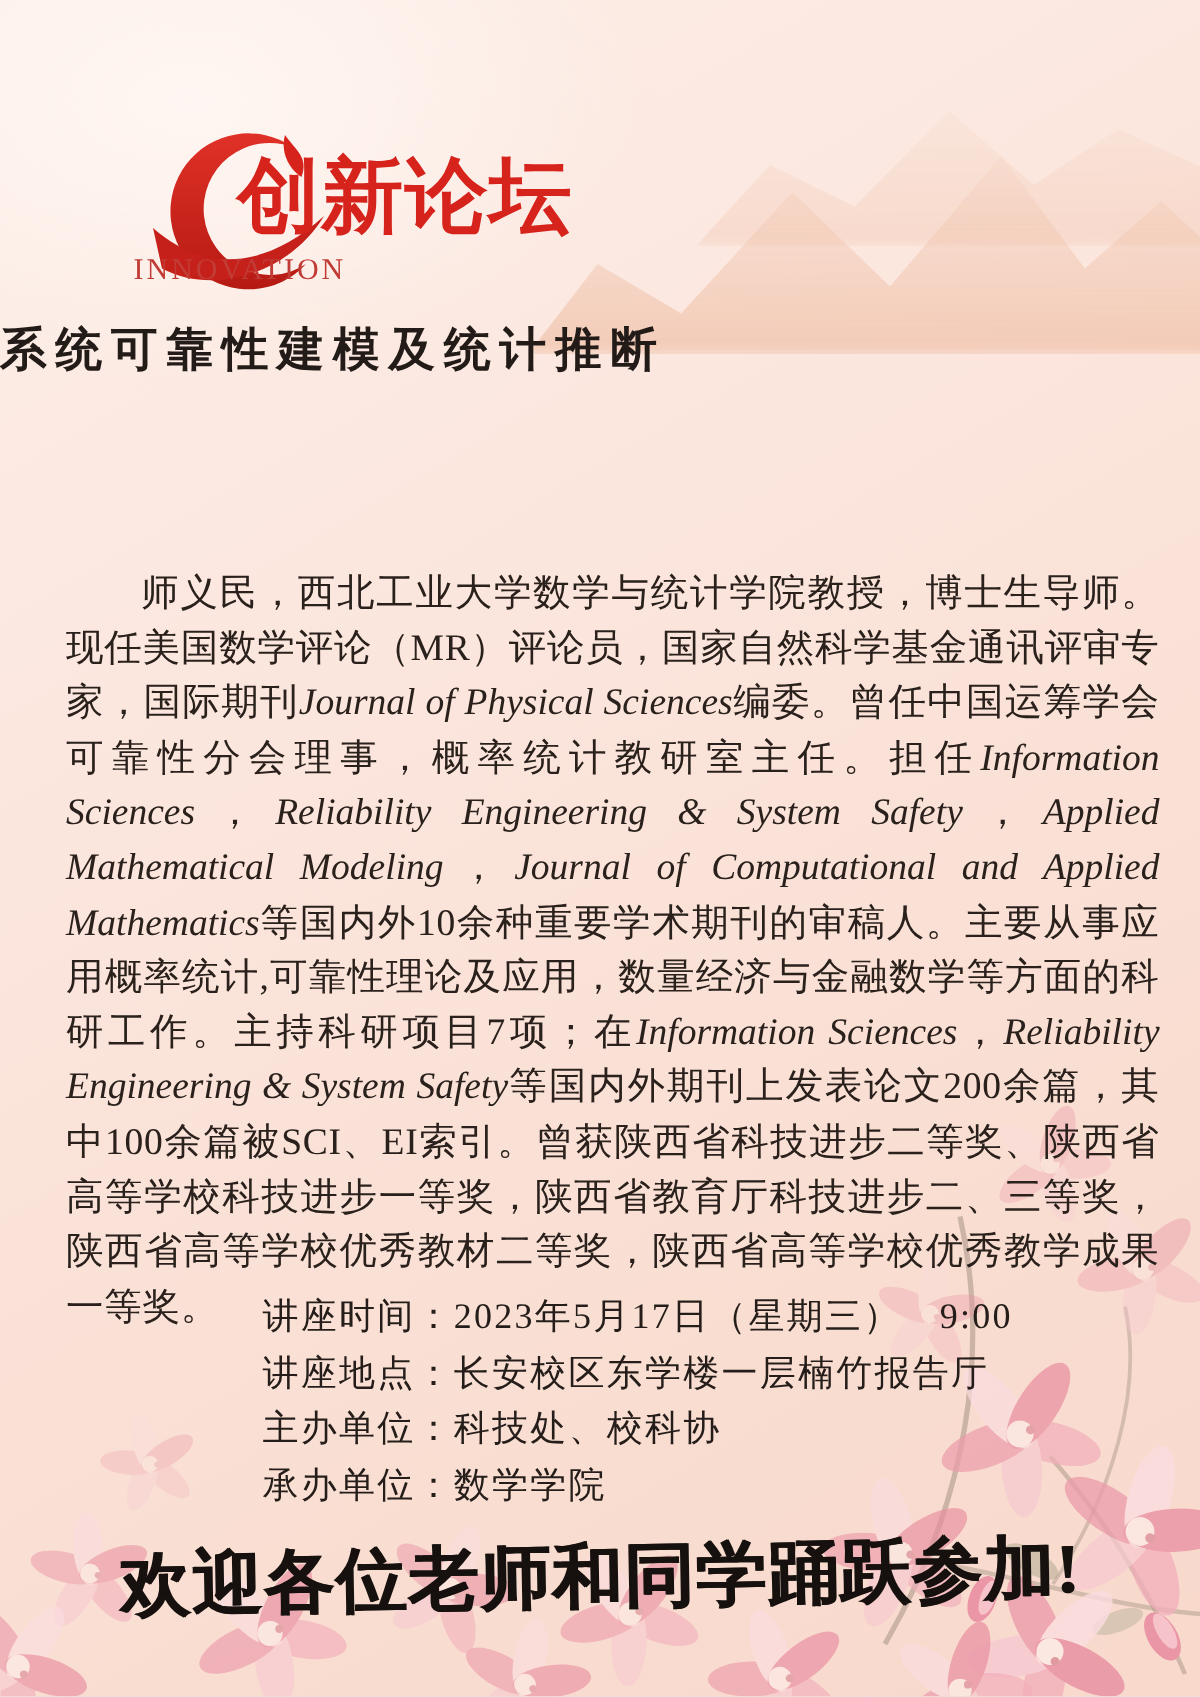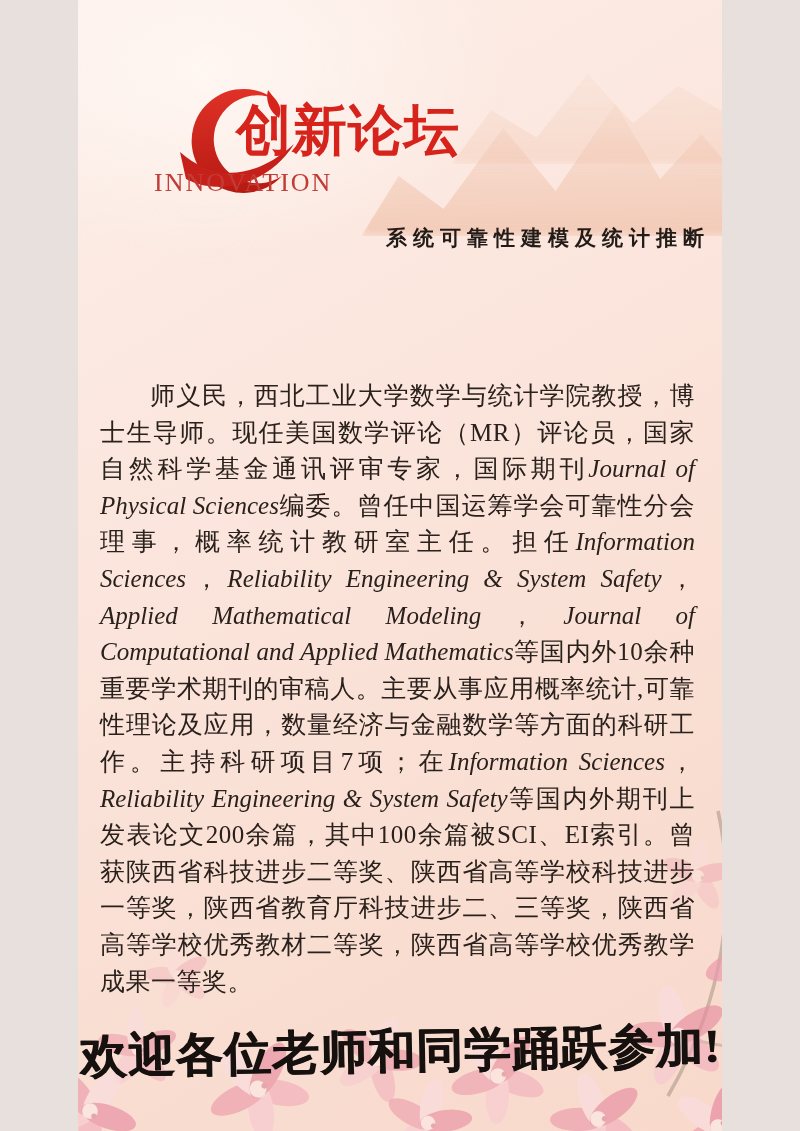--- a/index.html
+++ b/index.html
@@ -1,17 +1,17 @@
 <!DOCTYPE html>
 <html lang="zh"><head>
 <meta charset="utf-8">
 <style>
   html,body{margin:0;padding:0;background:#e8e0dc;}
   .poster{
-    position:relative;width:644px;height:1131px;margin:0 auto;overflow:hidden;
+    position:relative;width:800px;height:1131px;margin:0 auto;overflow:hidden;
     background:linear-gradient(150deg,#fdefe9 0%,#fbe5dc 40%,#f9ddd1 75%,#f8d9cc 100%);
     font-family:"Liberation Serif", serif;
     text-decoration:underline;
   }
   
   .haze{position:absolute;left:-80px;top:-60px;width:520px;height:320px;
     background:radial-gradient(ellipse at 40% 40%, rgba(255,248,244,0.85), rgba(255,248,244,0) 70%);
     filter:blur(6px);z-index:0;}
   
   .mountain{position:absolute;filter:blur(4px);z-index:0;}
@@ -22,31 +22,31 @@
     background:linear-gradient(180deg, rgba(244,209,190,0.05), rgba(240,196,172,0.8));
     clip-path:polygon(0 100%,14% 55%,30% 78%,48% 25%,64% 66%,80% 35%,100% 62%,100% 100%);}
   .flowers{position:absolute;left:0;bottom:0;z-index:1;}
   .content{position:absolute;inset:0;z-index:2;}
 
   .logo{position:absolute;left:92px;top:84px;width:165px;height:118px;}
   .forum-name{position:absolute;left:158px;top:103px;font-size:55px;line-height:1;
     font-family:"Liberation Sans", sans-serif;font-weight:900;color:#d6241c;letter-spacing:1px;}
   .lecture-no{position:absolute;left:412px;top:129px;font-size:40px;line-height:1;
     font-family:"Liberation Sans", sans-serif;font-weight:900;color:#d6241c;letter-spacing:1px;}
-  .innovation{position:absolute;left:76px;top:169px;font-size:26px;line-height:1.1;
+  .innovation{position:absolute;left:89px;top:169px;font-size:20px;line-height:1.1;
     font-family:"Liberation Serif", serif;color:#c23c36;letter-spacing:2px;text-align:right;}
 
-  .title{position:absolute;left:0;right:0;top:212px;margin:12px;text-align:right;
-    font-size:21px;font-weight:600;color:#221b17;letter-spacing:6px;}
+  .title{position:absolute;left:0;right:0;top:212px;margin:0;text-align:left;
+    font-size:31px;font-weight:600;color:#221b17;letter-spacing:6px;}
 
   .meta{position:absolute;left:255px;top:286px;font-size:24px;color:#241d19;line-height:43px;
     letter-spacing:2px;}
   .meta p{margin:0;}
 
-  .bio{position:absolute;left:22px;right:27px;top:378px;margin:0;
+  .bio{position:absolute;left:44px;right:27px;top:378px;margin:0;
     font-size:25px;line-height:36.6px;color:#2a211c;text-align:justify;text-indent:2em;
     letter-spacing:0.5px;}
   .bio .latin{font-style:italic;letter-spacing:0;}
 
   .details{position:absolute;left:175px;top:860px;font-size:24px;color:#241d19;line-height:37.5px;
     letter-spacing:1.5px;}
   .detail-row{white-space:nowrap;}
 
   .welcome{position:absolute;left:0;right:0;top:1020px;text-align:center;margin:0;
     font-size:47px;font-weight:700;color:#16110e;letter-spacing:1px;
@@ -120,16 +120,22 @@
       <path d="M98,6 C105,16 114,21 109,34 C100,28 95,17 98,6 Z" fill="#d6241c"></path>
     </svg>
     <div class="forum-name">创新论坛</div>
     <div class="innovation">INNOVATION</div>
 
     <h1 class="title">系统可靠性建模及统计推断</h1>
 
 
     <p class="bio"><span>师义民，西北工业大学数学与统计学院教授，博士生导师。现任美国数学评论（MR）评论员，国家自然科学基金通讯评审专家，国际期刊</span><span class="latin">Journal of Physical Sciences</span><span>编委。曾任中国运筹学会可靠性分会理事，概率统计教研室主任。担任</span><span class="latin">Information Sciences</span><span>，</span><span class="latin">Reliability Engineering &amp; System Safety</span><span>，</span><span class="latin">Applied Mathematical Modeling</span><span>，</span><span class="latin">Journal of Computational and Applied Mathematics</span><span>等国内外10余种重要学术期刊的审稿人。主要从事应用概率统计,可靠性理论及应用，数量经济与金融数学等方面的科研工作。主持科研项目7项；在</span><span class="latin">Information Sciences</span><span>，</span><span class="latin">Reliability Engineering &amp; System Safety</span><span>等国内外期刊上发表论文200余篇，其中100余篇被SCI、EI索引。曾获陕西省科技进步二等奖、陕西省高等学校科技进步一等奖，陕西省教育厅科技进步二、三等奖，陕西省高等学校优秀教材二等奖，陕西省高等学校优秀教学成果一等奖。</span></p>
 
+    <div class="details">
+        <div class="detail-row"><span>讲座时间：</span><span>2023年5月17日（星期三）　9:00</span></div>
+        <div class="detail-row"><span>讲座地点：</span><span>长安校区东学楼一层楠竹报告厅</span></div>
+        <div class="detail-row"><span>主办单位：</span><span>科技处、校科协</span></div>
+        <div class="detail-row"><span>承办单位：</span><span>数学学院</span></div>
+      </div>
 
     <p class="welcome">欢迎各位老师和同学踊跃参加!</p>
   </div>
 </div>
 
 </body></html>

